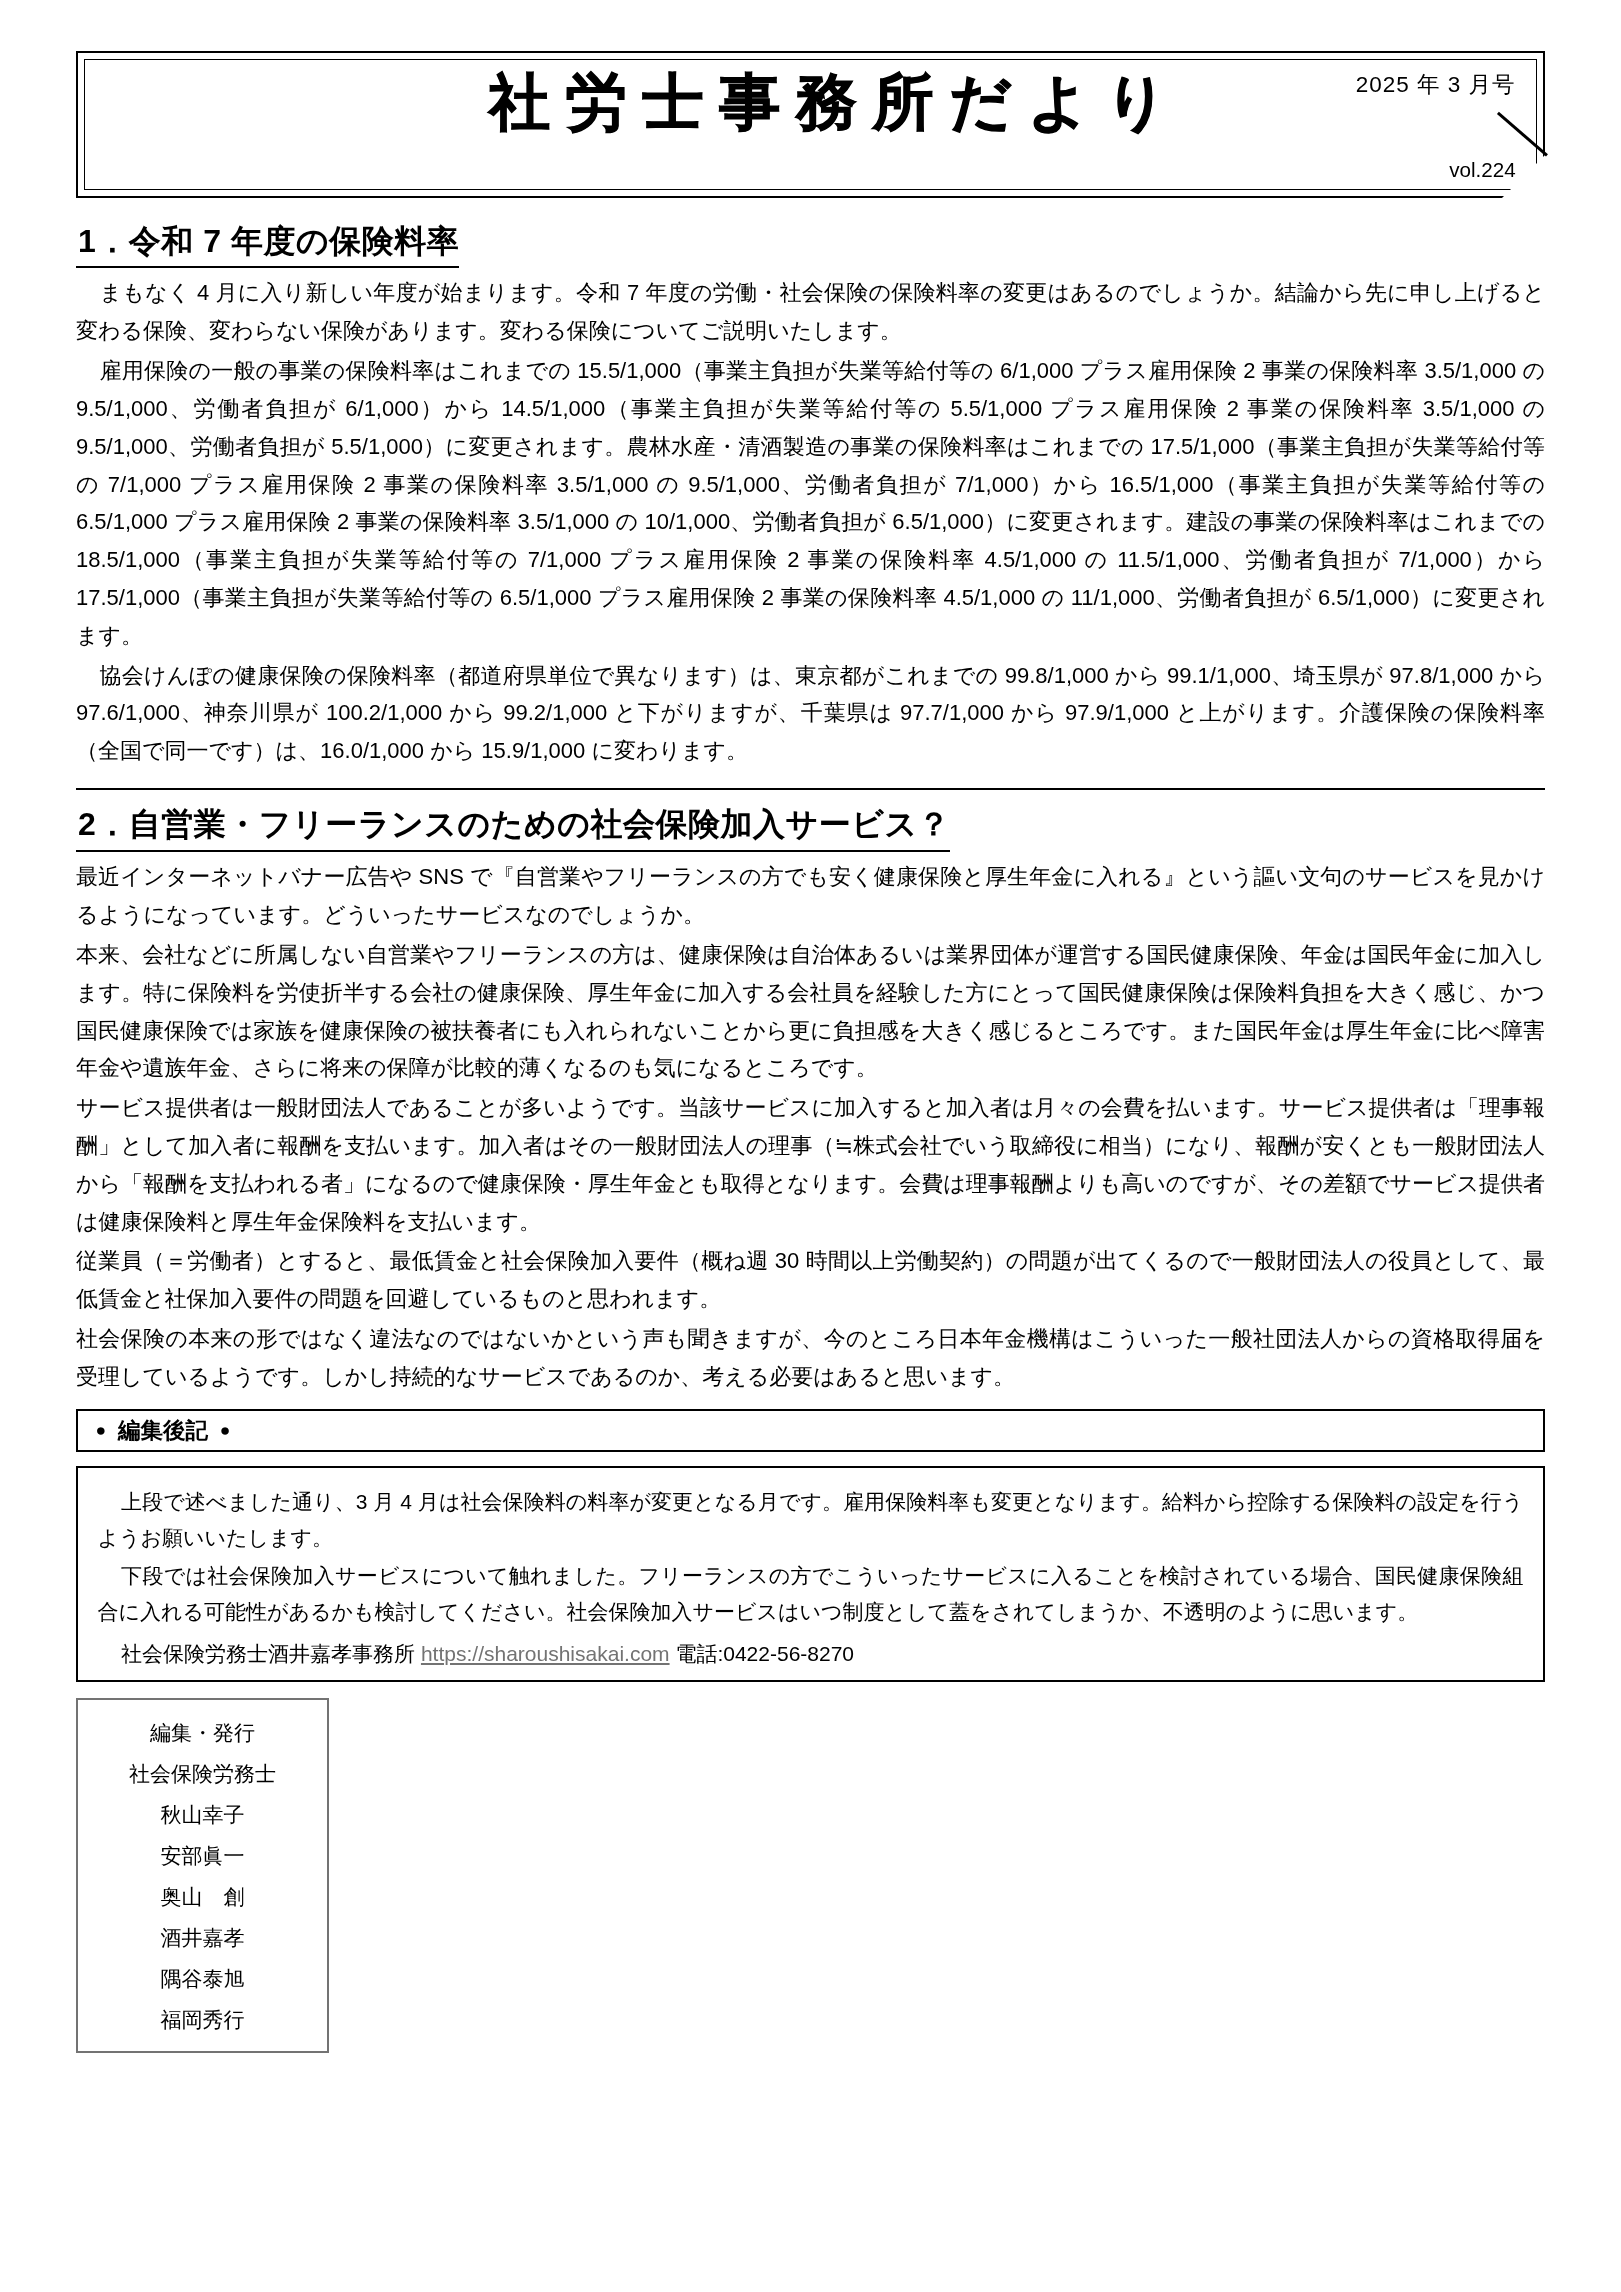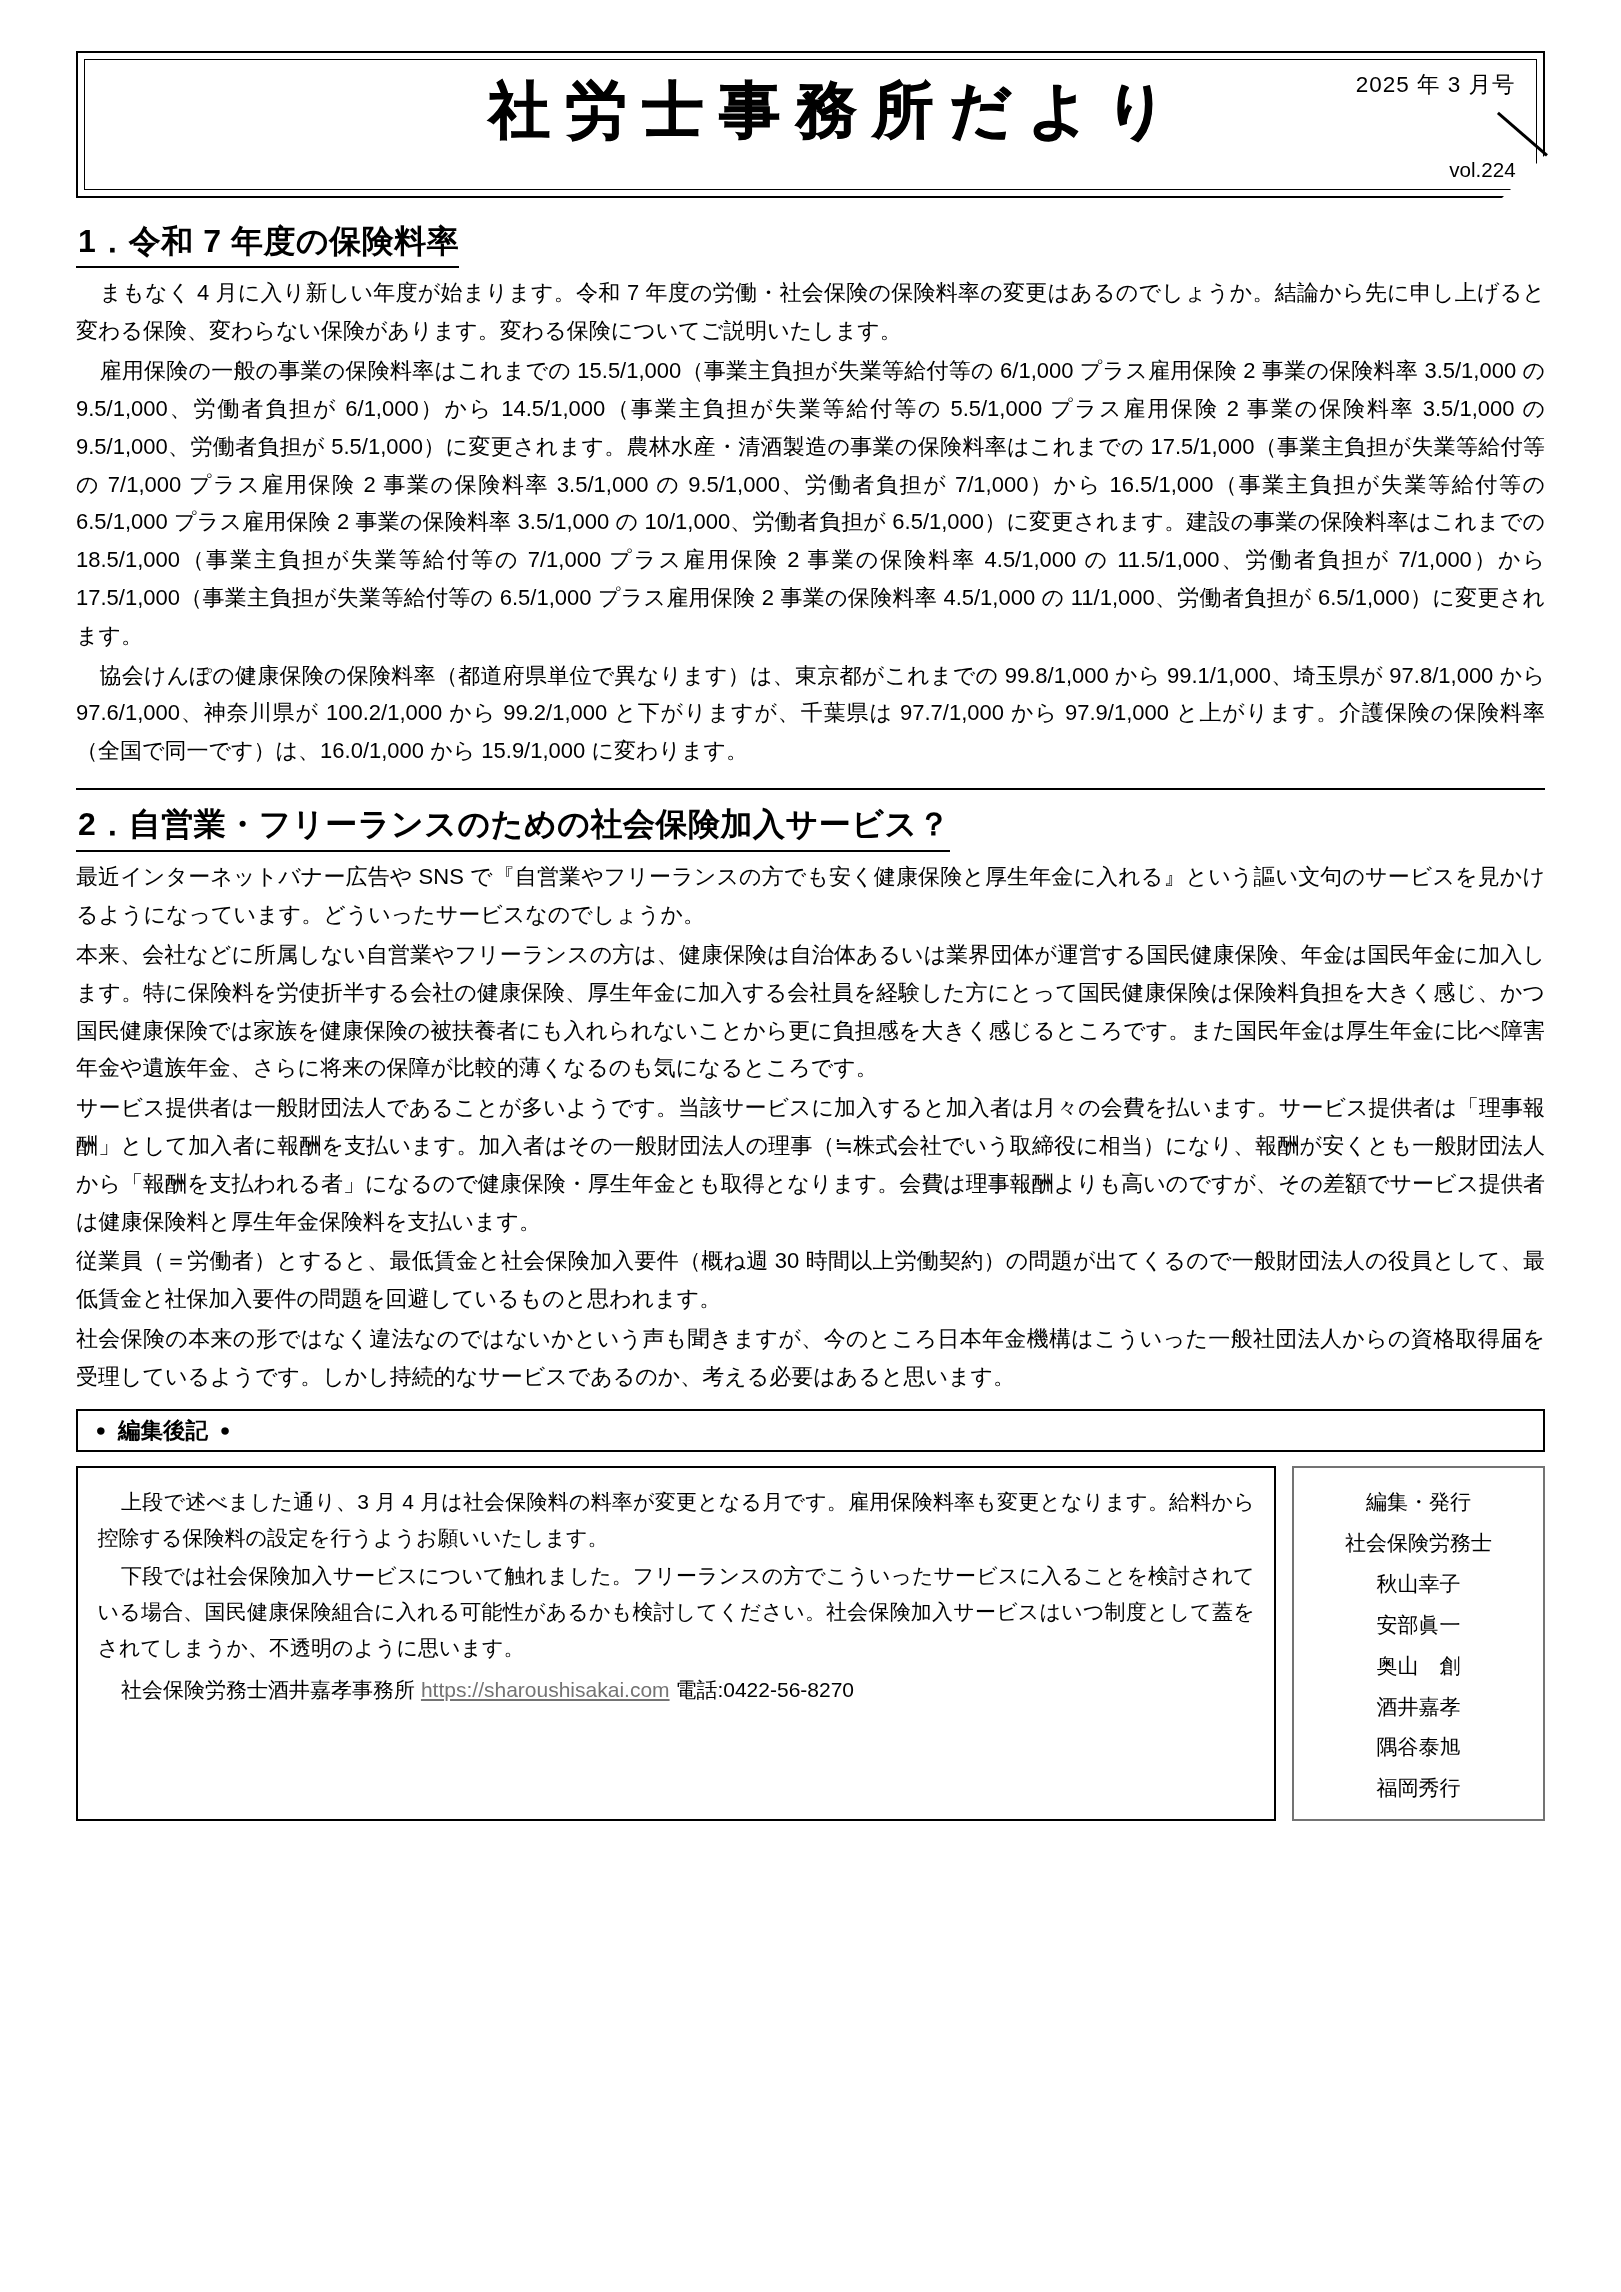--- a/index.html
+++ b/index.html
@@ -31,21 +31,21 @@
     margin-bottom: 21.6px;
   }
   .masthead-inner {
     position: absolute;
     top: 5.9px; left: 5.9px; right: 5.9px; bottom: 5.9px;
     border: 1px solid #000;
   }
   .masthead-title {
     position: absolute;
     left: 0; right: 0;
-    top: 17px;
+    top: 9px;
     text-align: center;
     font-family: "DejaVu Sans", sans-serif;
     font-size: 61px;
     font-weight: bold;
     letter-spacing: 15.7px;
     padding-left: 15.7px;
     margin-left: 36px;
     -webkit-text-stroke: 1px #000;
   }
   .masthead-date {
@@ -120,20 +120,21 @@
   }
   .note-head .bullet { margin-right: 11.8px; font-size: 17.6px; }
   .note-head .bullet2 { margin-left: 11.8px; font-size: 17.6px; }
 
   
   .bottom {
     display: flex;
     gap: 15.7px;
     margin-top: 13.7px;
     align-items: stretch;
+    flex-direction: column;
   }
   .note-body {
     flex: 1 1 auto;
     border: 2px solid #000;
     box-sizing: border-box;
     padding: 15.7px 19.6px 11.8px 19.6px;
   }
   .note-body p {
     margin: 0 0 2px 0;
     font-size: 21px;

